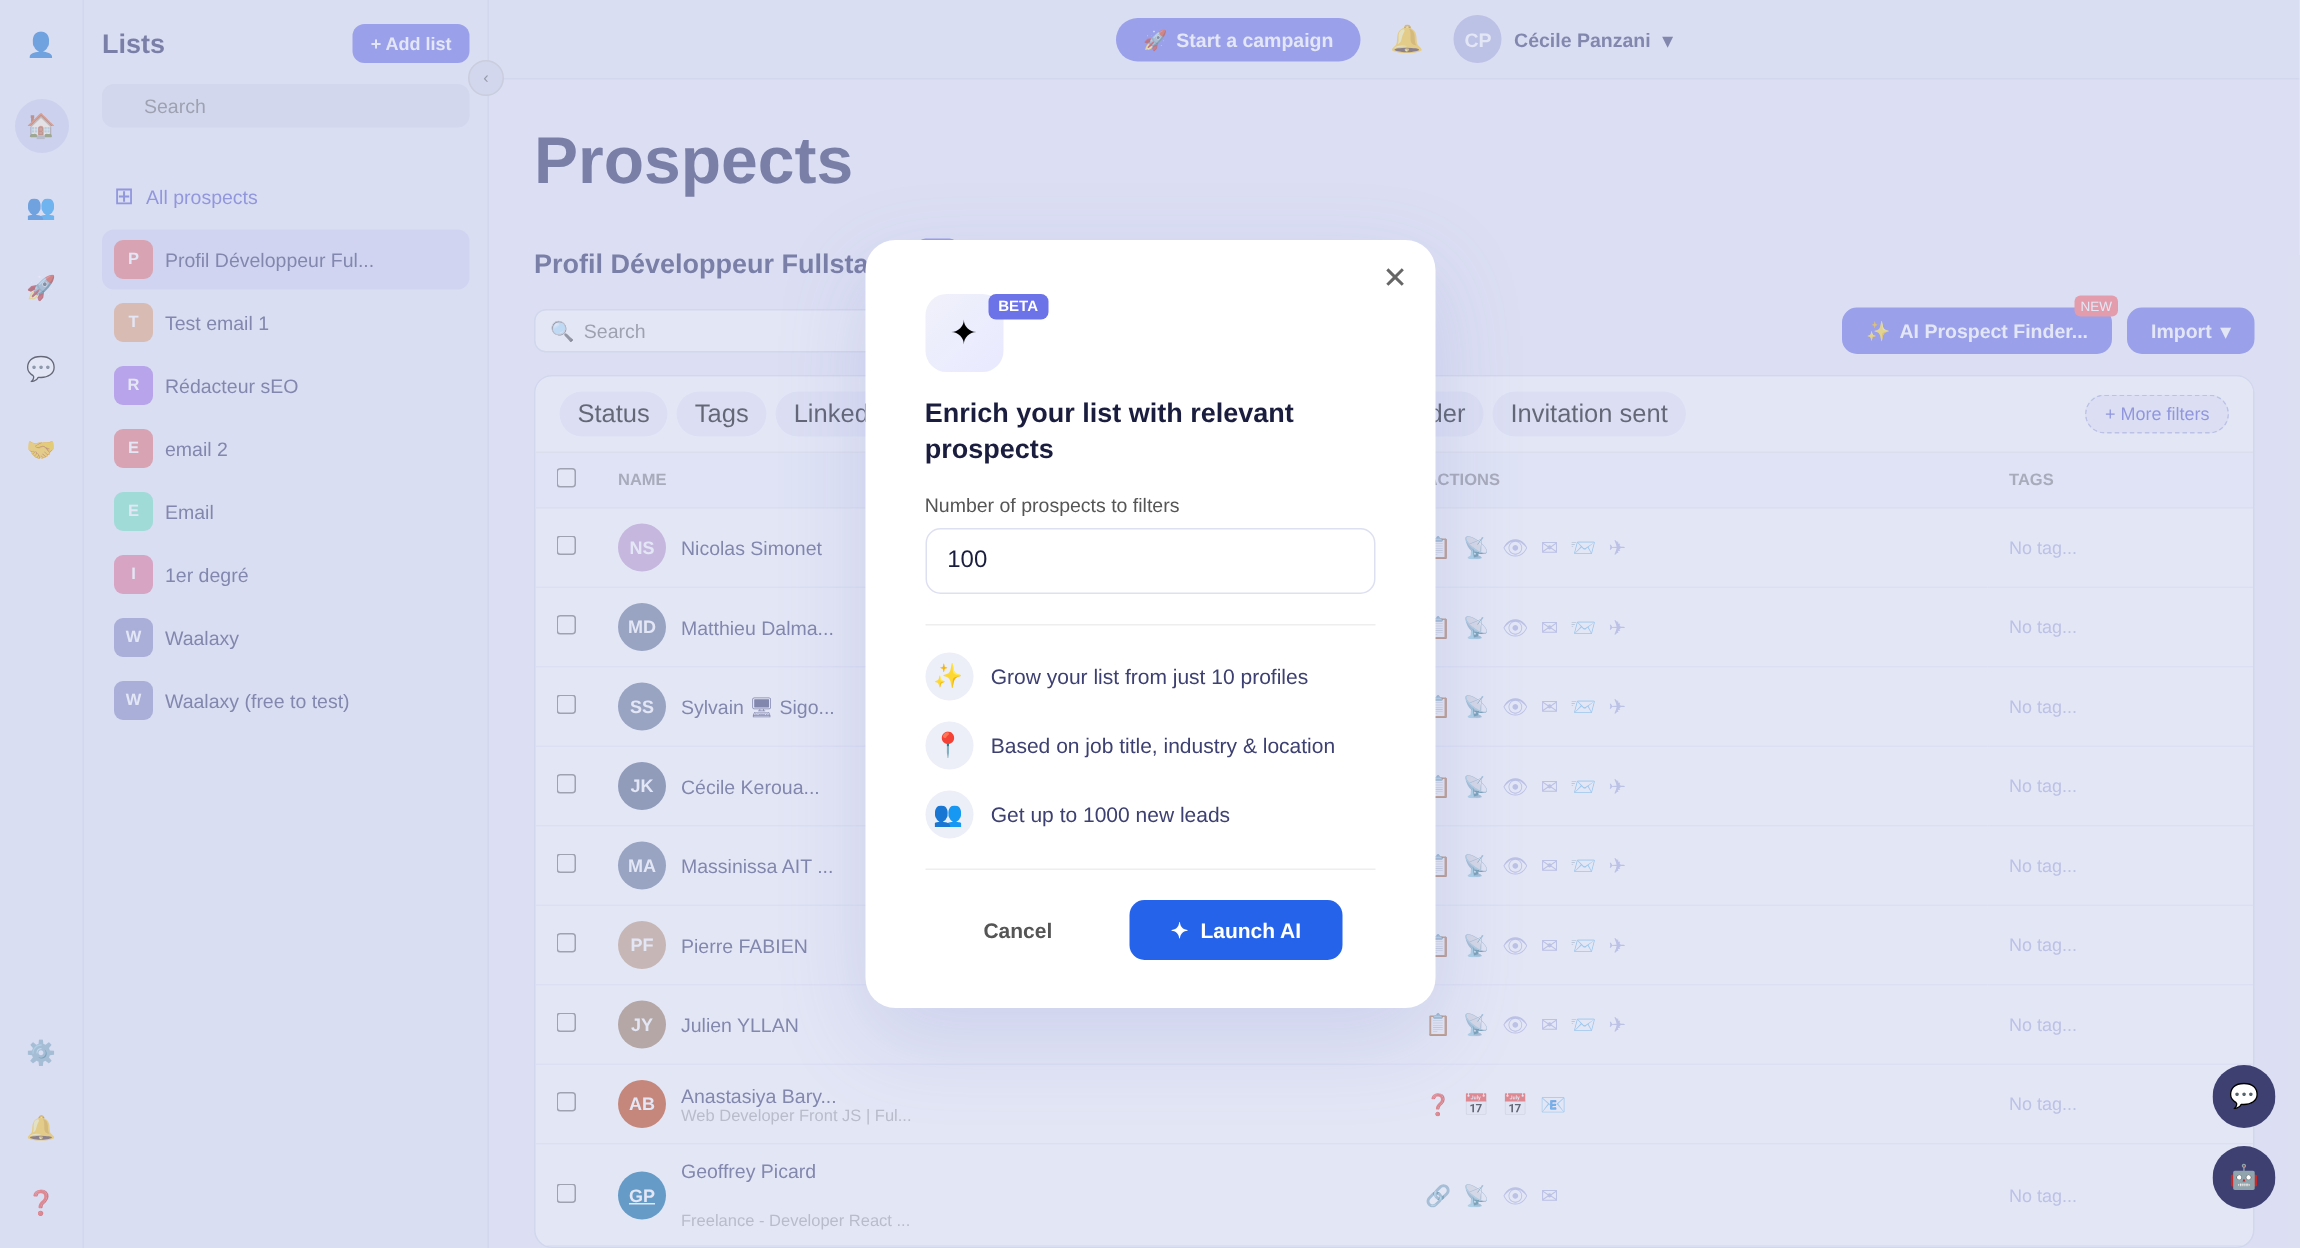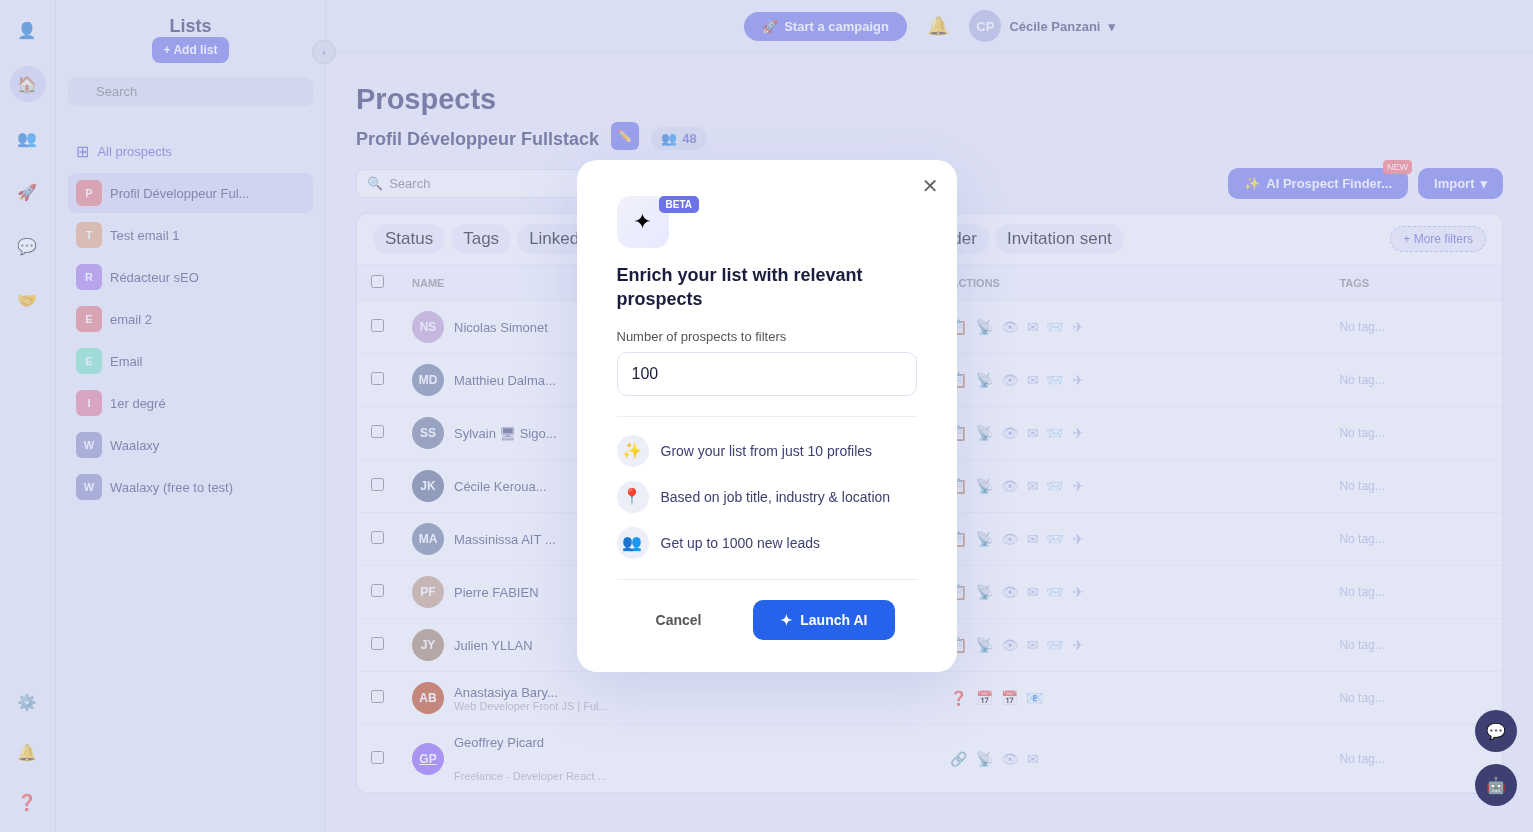--- a/index.html
+++ b/index.html
@@ -53,21 +53,20 @@
       background: #eceef8;
       padding: 16px 12px;
       z-index: 9;
       border-right: 1px solid #dde0f0;
     }
     .lists-header {
       display: flex;
       align-items: center;
       justify-content: space-between;
       margin-bottom: 14px;
-      flex-direction: column;
     }
     .lists-title {
       font-size: 18px;
       font-weight: 700;
       color: #2d3063;
     }
     .add-list-btn {
       background: #6c72e8;
       color: white;
       border: none;
@@ -197,24 +196,24 @@
       font-size: 13px;
       color: white;
       font-weight: 700;
     }
 
     
     .page-body {
       padding: 30px 30px 0;
     }
     .page-title {
-      font-size: 29px;
+      font-size: 44px;
       font-weight: 800;
       color: #2d3063;
-      margin-bottom: 6px;
+      margin-bottom: 26px;
     }
     .list-info-row {
       display: flex; align-items: flex-end; gap: 12px;
       margin-bottom: 18px;
     }
     .list-name-badge {
       font-size: 18px;
       font-weight: 600;
       color: #2d3063;
     }
@@ -794,21 +793,21 @@
                   <span>📅</span>
                   <span>📧</span>
                 </div>
               </td>
             <td class="tag-cell">No tag...</td>
           </tr>
           <tr>
             <td><input type="checkbox" style=""></td>
             <td>
               <div class="prospect-name-cell">
-                <div class="prospect-avatar" style="background:#8b5cf6;text-decoration:underline;">GP</div>
+                <div class="prospect-avatar" style="background:#0369a1;text-decoration:underline;">GP</div>
                 <div>
                   <div>Geoffrey Picard</div>
                   <div style="font-size:11px;color:#aaa;margin-top:20px;">Freelance - Developer React ...</div>
                 </div>
               </div>
             </td>
             <td>
                 <div class="action-icons">
                   <span>🔗</span>
                   <span>📡</span>

